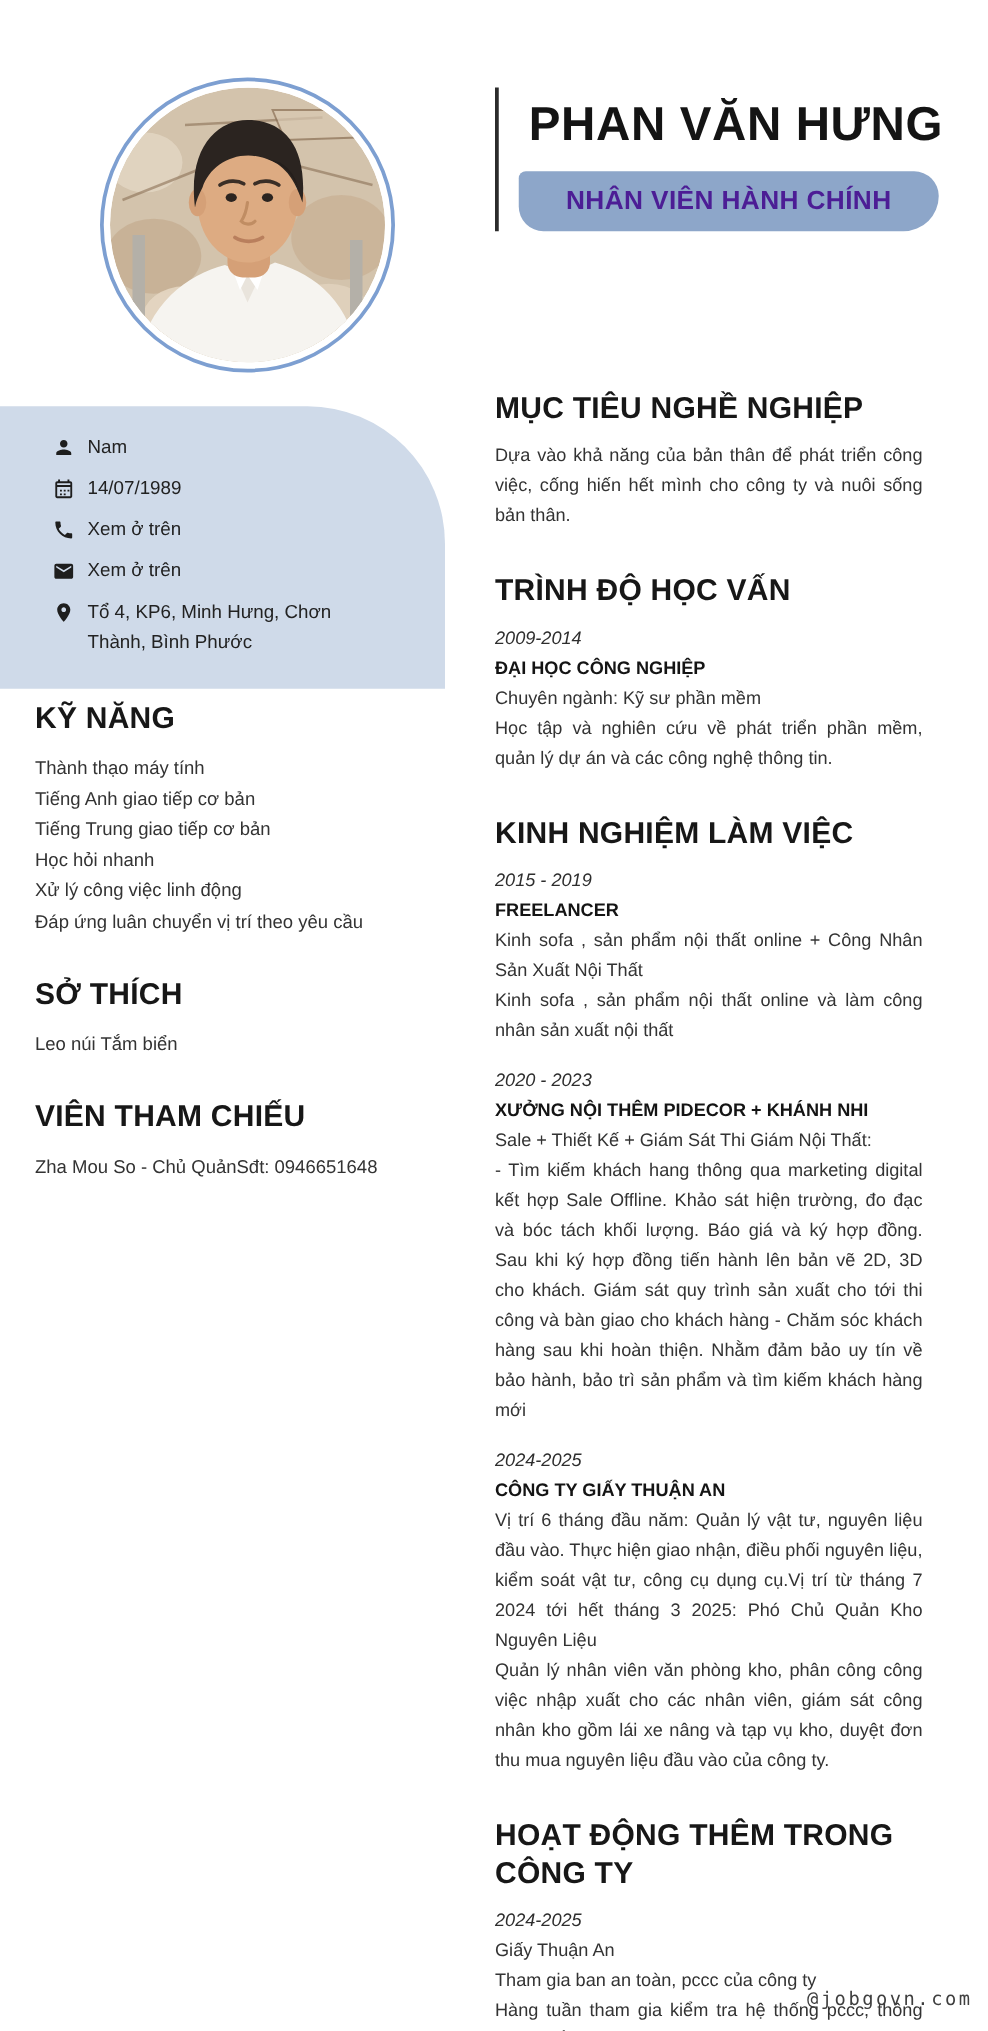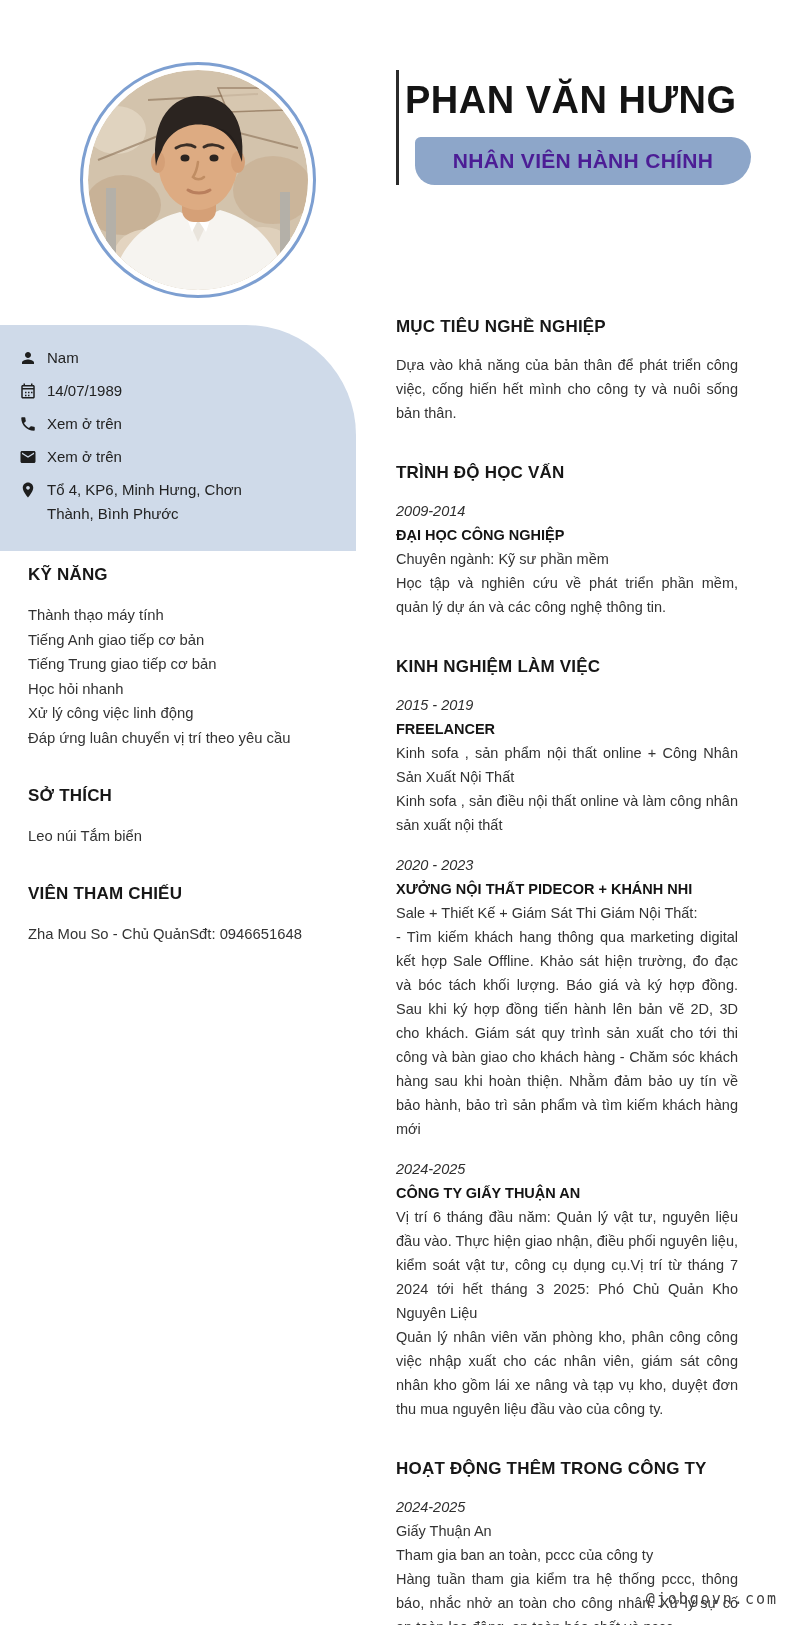--- a/index.html
+++ b/index.html
@@ -10,40 +10,40 @@
   
   .photo-wrap{position:absolute;left:80px;top:62px;width:236px;height:236px;}
   .photo-ring{
     box-sizing:border-box;width:236px;height:236px;border-radius:50%;
     border:3px solid #7d9fd1;background:#ffffff;padding:5px;
   }
   .photo-ring svg{display:block;border-radius:50%;}
   
   .name-block{position:absolute;left:396px;top:70px;width:366px;border-left:3px solid #2b2b2b;}
   .cv-name{
-    margin:0;padding:2px 0 0 6px;font-size:38px;line-height:56px;font-weight:700;
+    margin:0;padding:2px 0 0 24px;font-size:38px;line-height:56px;font-weight:700;
     color:#141414;letter-spacing:.5px;white-space:nowrap;
   }
   .cv-title-badge{
     margin:9px 0 0 16px;width:336px;height:48px;background:#8da6c9;
     border-radius:8px 28px 40px 28px;display:flex;align-items:center;justify-content:center;
   }
   .cv-title-badge span{font-size:21px;font-weight:700;color:#4c1d95;letter-spacing:.3px;}
   
   .contact-box{
     position:absolute;left:0;top:325px;width:356px;height:226px;background:#cfdae9;
-    border-radius:0 110px 0 0;box-sizing:border-box;padding:21px 0 0 19px;
+    border-radius:0 110px 0 0;box-sizing:border-box;padding:21px 0 0 42px;
   }
   .contact-row{display:flex;align-items:flex-start;margin-bottom:9px;}
   .contact-row .cicon{width:18px;height:18px;margin-top:3px;flex:0 0 18px;}
   .contact-row .ctext{margin-left:10px;font-size:15px;line-height:24px;color:#222;width:245px;}
   
   .left-col{position:absolute;left:28px;top:560px;width:310px;}
   .sec-heading{
-    margin:0;font-size:17px;font-weight:700;color:#171717;line-height:30px;letter-spacing:.2px;
+    margin:0;font-size:24px;font-weight:700;color:#171717;line-height:30px;letter-spacing:.2px;
   }
   .left-col .sec-heading{margin-bottom:13px;}
   .skill-item{font-size:14.8px;line-height:24.5px;color:#333;}
   .left-gap{margin-top:31px;}
   .left-text{font-size:14.8px;line-height:24px;color:#333;margin:0;}
   
   .right-col{position:absolute;left:396px;top:312px;width:342px;}
   .right-col .sec-heading{margin-bottom:11px;}
   .sec-gap{margin-top:33px;}
   .body-p{font-size:14.5px;line-height:24px;color:#333;margin:0;text-align:justify;}
@@ -170,26 +170,26 @@
     <p class="company">ĐẠI HỌC CÔNG NGHIỆP</p>
     <p class="body-line">Chuyên ngành: Kỹ sư phần mềm</p>
     <p class="body-p">Học tập và nghiên cứu về phát triển phần mềm, quản lý dự án và các công nghệ thông tin.</p>
 
     <h2 class="sec-heading sec-gap">KINH NGHIỆM LÀM VIỆC</h2>
 
     <div>
       <p class="period">2015 - 2019</p>
       <p class="company">FREELANCER</p>
       <p class="body-p">Kinh sofa , sản phẩm nội thất online + Công Nhân Sản Xuất Nội Thất</p>
-      <p class="body-p">Kinh sofa , sản điều nội thất online và làm công nhân sản xuất nội thất</p>
+      <p class="body-p">Kinh sofa , sản phẩm nội thất online và làm công nhân sản xuất nội thất</p>
     </div>
 
     <div class="job-gap">
       <p class="period">2020 - 2023</p>
-      <p class="company">XƯỞNG NỘI THẤT PIDECOR + KHÁNH NHI</p>
+      <p class="company">XƯỞNG NỘI THÊM PIDECOR + KHÁNH NHI</p>
       <p class="body-line">Sale + Thiết Kế + Giám Sát Thi Giám Nội Thất:</p>
       <p class="body-p">- Tìm kiếm khách hang thông qua marketing digital kết hợp Sale Offline. Khảo sát hiện trường, đo đạc và bóc tách khối lượng. Báo giá và ký hợp đồng. Sau khi ký hợp đồng tiến hành lên bản vẽ 2D, 3D cho khách. Giám sát quy trình sản xuất cho tới thi công và bàn giao cho khách hàng - Chăm sóc khách hàng sau khi hoàn thiện. Nhằm đảm bảo uy tín về bảo hành, bảo trì sản phẩm và tìm kiếm khách hàng mới</p>
     </div>
 
     <div class="job-gap">
       <p class="period">2024-2025</p>
       <p class="company">CÔNG TY GIẤY THUẬN AN</p>
       <p class="body-p">Vị trí 6 tháng đầu năm: Quản lý vật tư, nguyên liệu đầu vào. Thực hiện giao nhận, điều phối nguyên liệu, kiểm soát vật tư, công cụ dụng cụ.Vị trí từ tháng 7 2024 tới hết tháng 3 2025: Phó Chủ Quản Kho Nguyên Liệu</p>
       <p class="body-p">Quản lý nhân viên văn phòng kho, phân công công việc nhập xuất cho các nhân viên, giám sát công nhân kho gồm lái xe nâng và tạp vụ kho, duyệt đơn thu mua nguyên liệu đầu vào của công ty.</p>
     </div>

